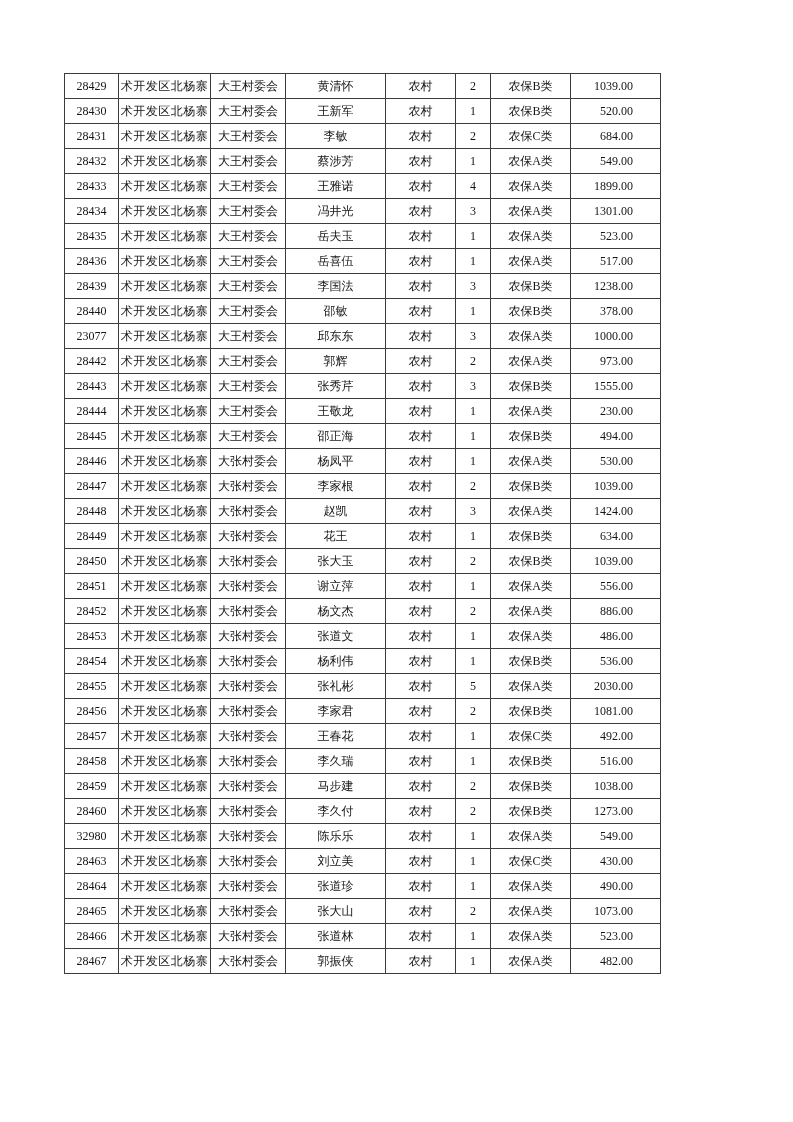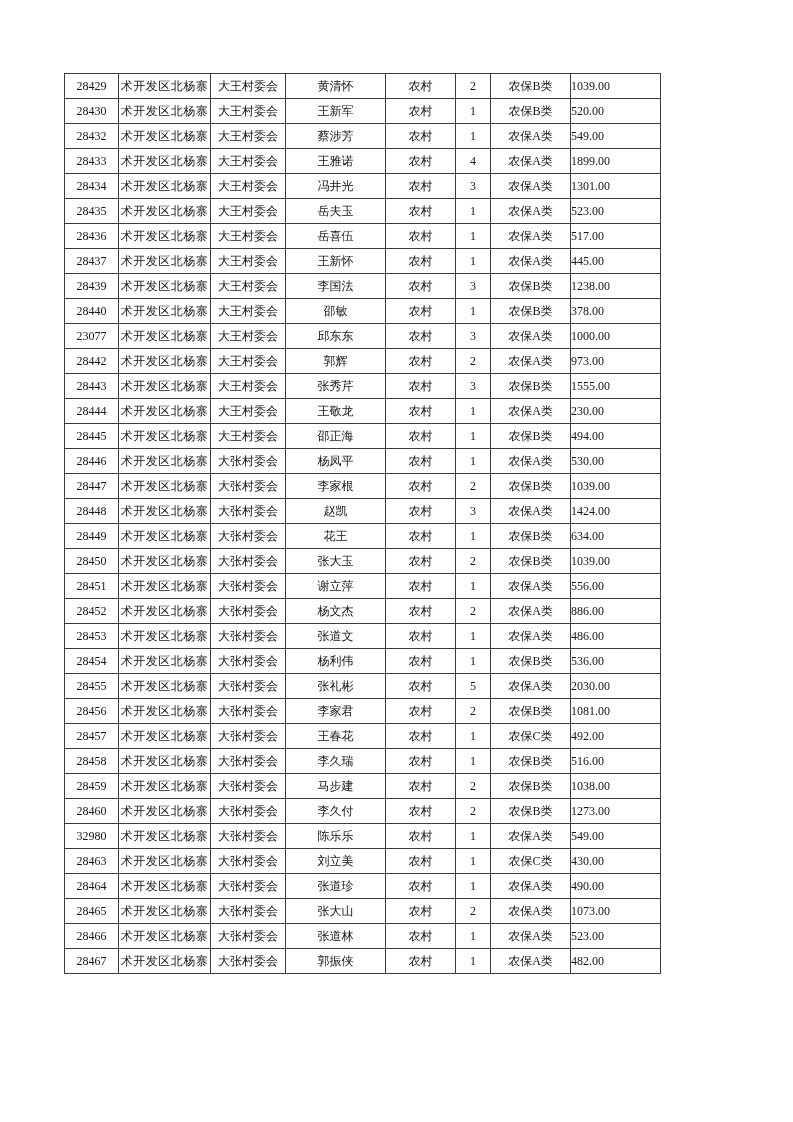--- a/index.html
+++ b/index.html
@@ -29,21 +29,21 @@
     height: 24px;
     padding: 0;
     font-size: 12px;
     line-height: 24px;
     color: #151515;
     text-align: center;
     white-space: nowrap;
     overflow: hidden;
   }
   table.records td.cell-amount {
-    text-align: left;
+    text-align: right;
     padding-right: 27px;
   }
   table.records td.cell-region {
     letter-spacing: 0.5px;
   }
   col.c-id       { width: 54px; }
   col.c-region   { width: 92px; }
   col.c-committee{ width: 75px; }
   col.c-name     { width: 100px; }
   col.c-type     { width: 70px; }
@@ -81,20 +81,30 @@
           <td class="cell-id">28430</td>
           <td class="cell-region">术开发区北杨寨</td>
           <td class="cell-committee">大王村委会</td>
           <td class="cell-name">王新军</td>
           <td class="cell-type">农村</td>
           <td class="cell-count">1</td>
           <td class="cell-class">农保B类</td>
           <td class="cell-amount">520.00</td>
         </tr>
         <tr>
+          <td class="cell-id">28431</td>
+          <td class="cell-region">术开发区北杨寨</td>
+          <td class="cell-committee">大王村委会</td>
+          <td class="cell-name">李敏</td>
+          <td class="cell-type">农村</td>
+          <td class="cell-count">2</td>
+          <td class="cell-class">农保C类</td>
+          <td class="cell-amount">684.00</td>
+        </tr>
+        <tr>
           <td class="cell-id">28432</td>
           <td class="cell-region">术开发区北杨寨</td>
           <td class="cell-committee">大王村委会</td>
           <td class="cell-name">蔡涉芳</td>
           <td class="cell-type">农村</td>
           <td class="cell-count">1</td>
           <td class="cell-class">农保A类</td>
           <td class="cell-amount">549.00</td>
         </tr>
         <tr>
@@ -129,30 +139,20 @@
         </tr>
         <tr>
           <td class="cell-id">28436</td>
           <td class="cell-region">术开发区北杨寨</td>
           <td class="cell-committee">大王村委会</td>
           <td class="cell-name">岳喜伍</td>
           <td class="cell-type">农村</td>
           <td class="cell-count">1</td>
           <td class="cell-class">农保A类</td>
           <td class="cell-amount">517.00</td>
-        </tr>
-        <tr>
-          <td class="cell-id">28437</td>
-          <td class="cell-region">术开发区北杨寨</td>
-          <td class="cell-committee">大王村委会</td>
-          <td class="cell-name">王新怀</td>
-          <td class="cell-type">农村</td>
-          <td class="cell-count">1</td>
-          <td class="cell-class">农保A类</td>
-          <td class="cell-amount">445.00</td>
         </tr>
         <tr>
           <td class="cell-id">28439</td>
           <td class="cell-region">术开发区北杨寨</td>
           <td class="cell-committee">大王村委会</td>
           <td class="cell-name">李国法</td>
           <td class="cell-type">农村</td>
           <td class="cell-count">3</td>
           <td class="cell-class">农保B类</td>
           <td class="cell-amount">1238.00</td>

